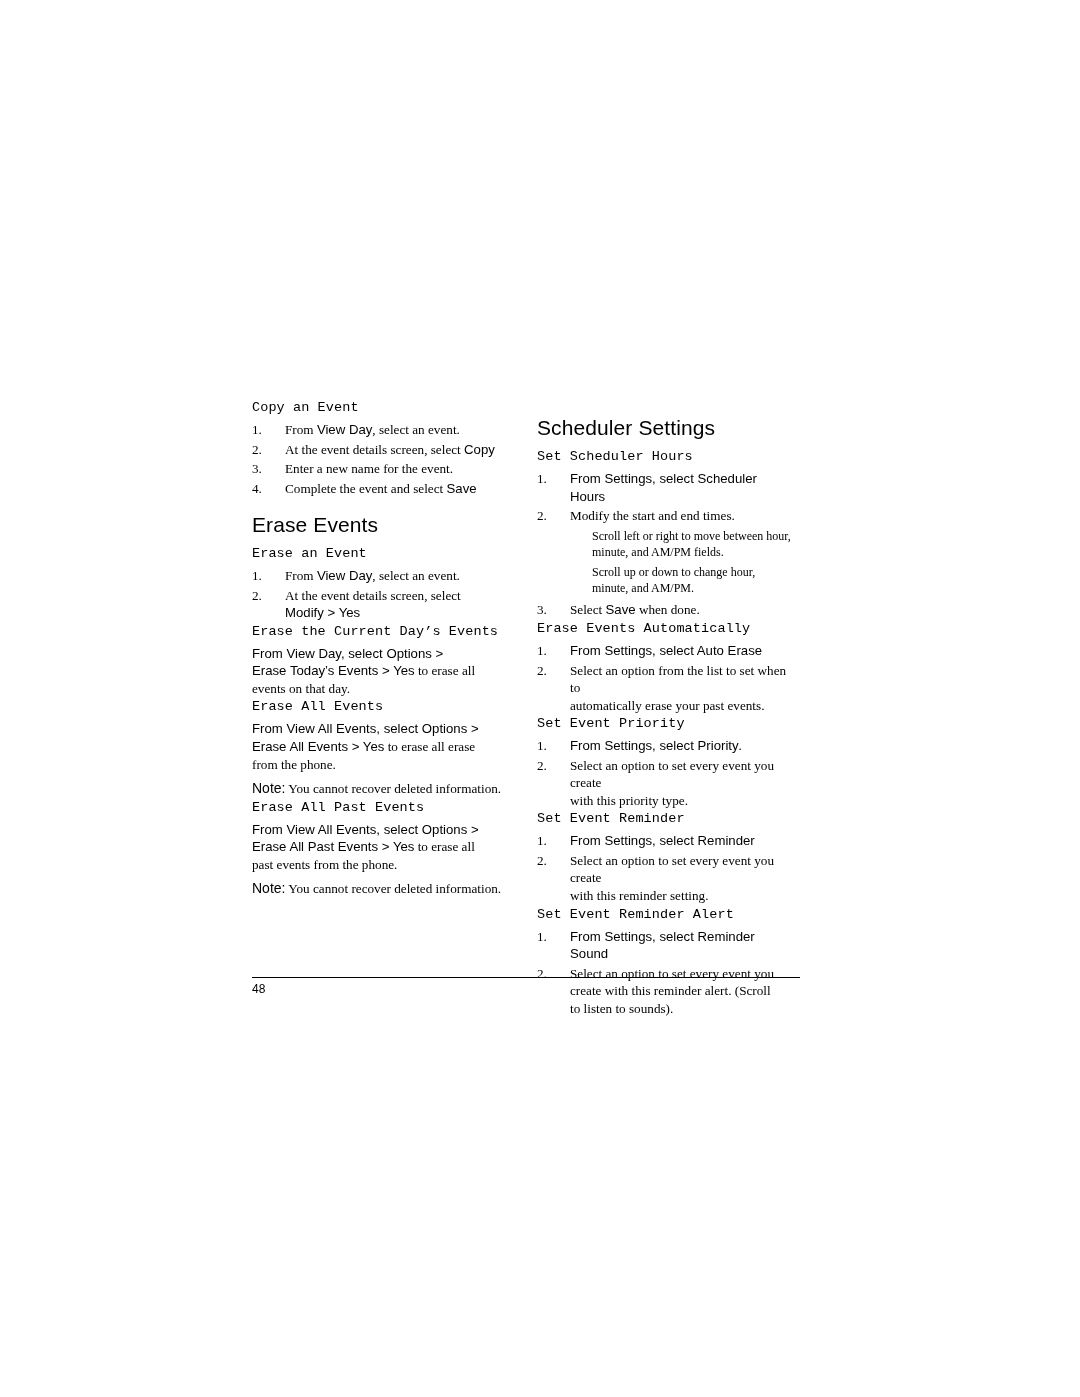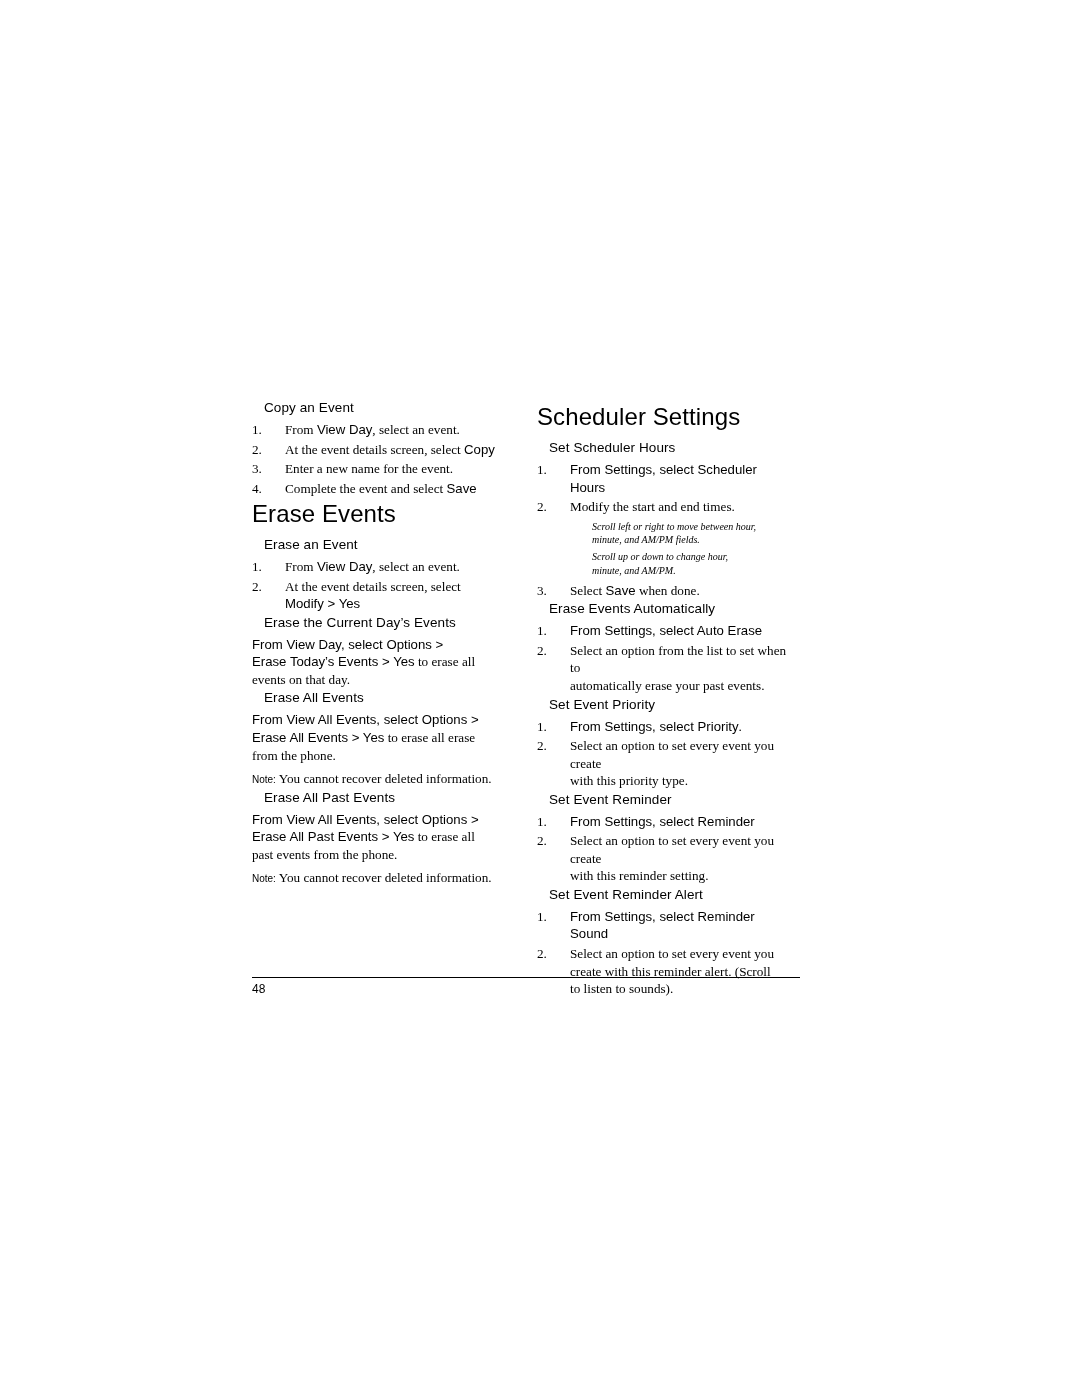--- a/index.html
+++ b/index.html
@@ -30,31 +30,31 @@
     position: absolute;
     top: 0;
     width: 258px;
   }
   .col-left { left: 0; }
   .col-right { left: 285px; }
 
   
   h1.section {
     font-family: "Liberation Sans", sans-serif;
-    font-size: 24px;
+    font-size: 21px;
     font-weight: normal;
-    margin: 3px 0 9px 0;
+    margin: 16px 0 9px 0;
     padding: 0;
     letter-spacing: 0.1px;
   }
   h2.sub {
-    font-family: Liberation Sans, sans-serif;
+    font-family: Liberation Mono, monospace;
     font-size: 13.5px;
     font-weight: normal;
-    margin: 0 0 6px 12px;
+    margin: 0 0 6px 0;
     padding: 0;
     letter-spacing: 0.1px;
   }
   .gap-top-lg { margin-top: 20px; }
   .gap-top-md { margin-top: 16px; }
   .gap-top-sm { margin-top: 13px; }
 
   ol.steps {
     margin: 0;
     padding: 0;
@@ -75,31 +75,30 @@
     text-align: left;
   }
   p.para {
     margin: 0 0 2px 0;
     font-size: 13.2px;
     line-height: 1.33;
   }
   p.indent-sub {
     margin: 0 0 2px 0;
     padding-left: 55px;
-    font-size: 10px;
+    font-size: 12px;
     line-height: 1.33;
-    font-style: italic;
   }
   .ss {
     font-family: "Liberation Sans", sans-serif;
     font-size: 13.2px;
   }
   .note-label {
     font-family: "Liberation Sans", sans-serif;
-    font-size: 10px;
+    font-size: 14px;
   }
   .footer-rule {
     position: absolute;
     left: 252px;
     top: 977px;
     width: 548px;
     border-top: 1px solid #000000;
   }
   .page-num {
     position: absolute;

